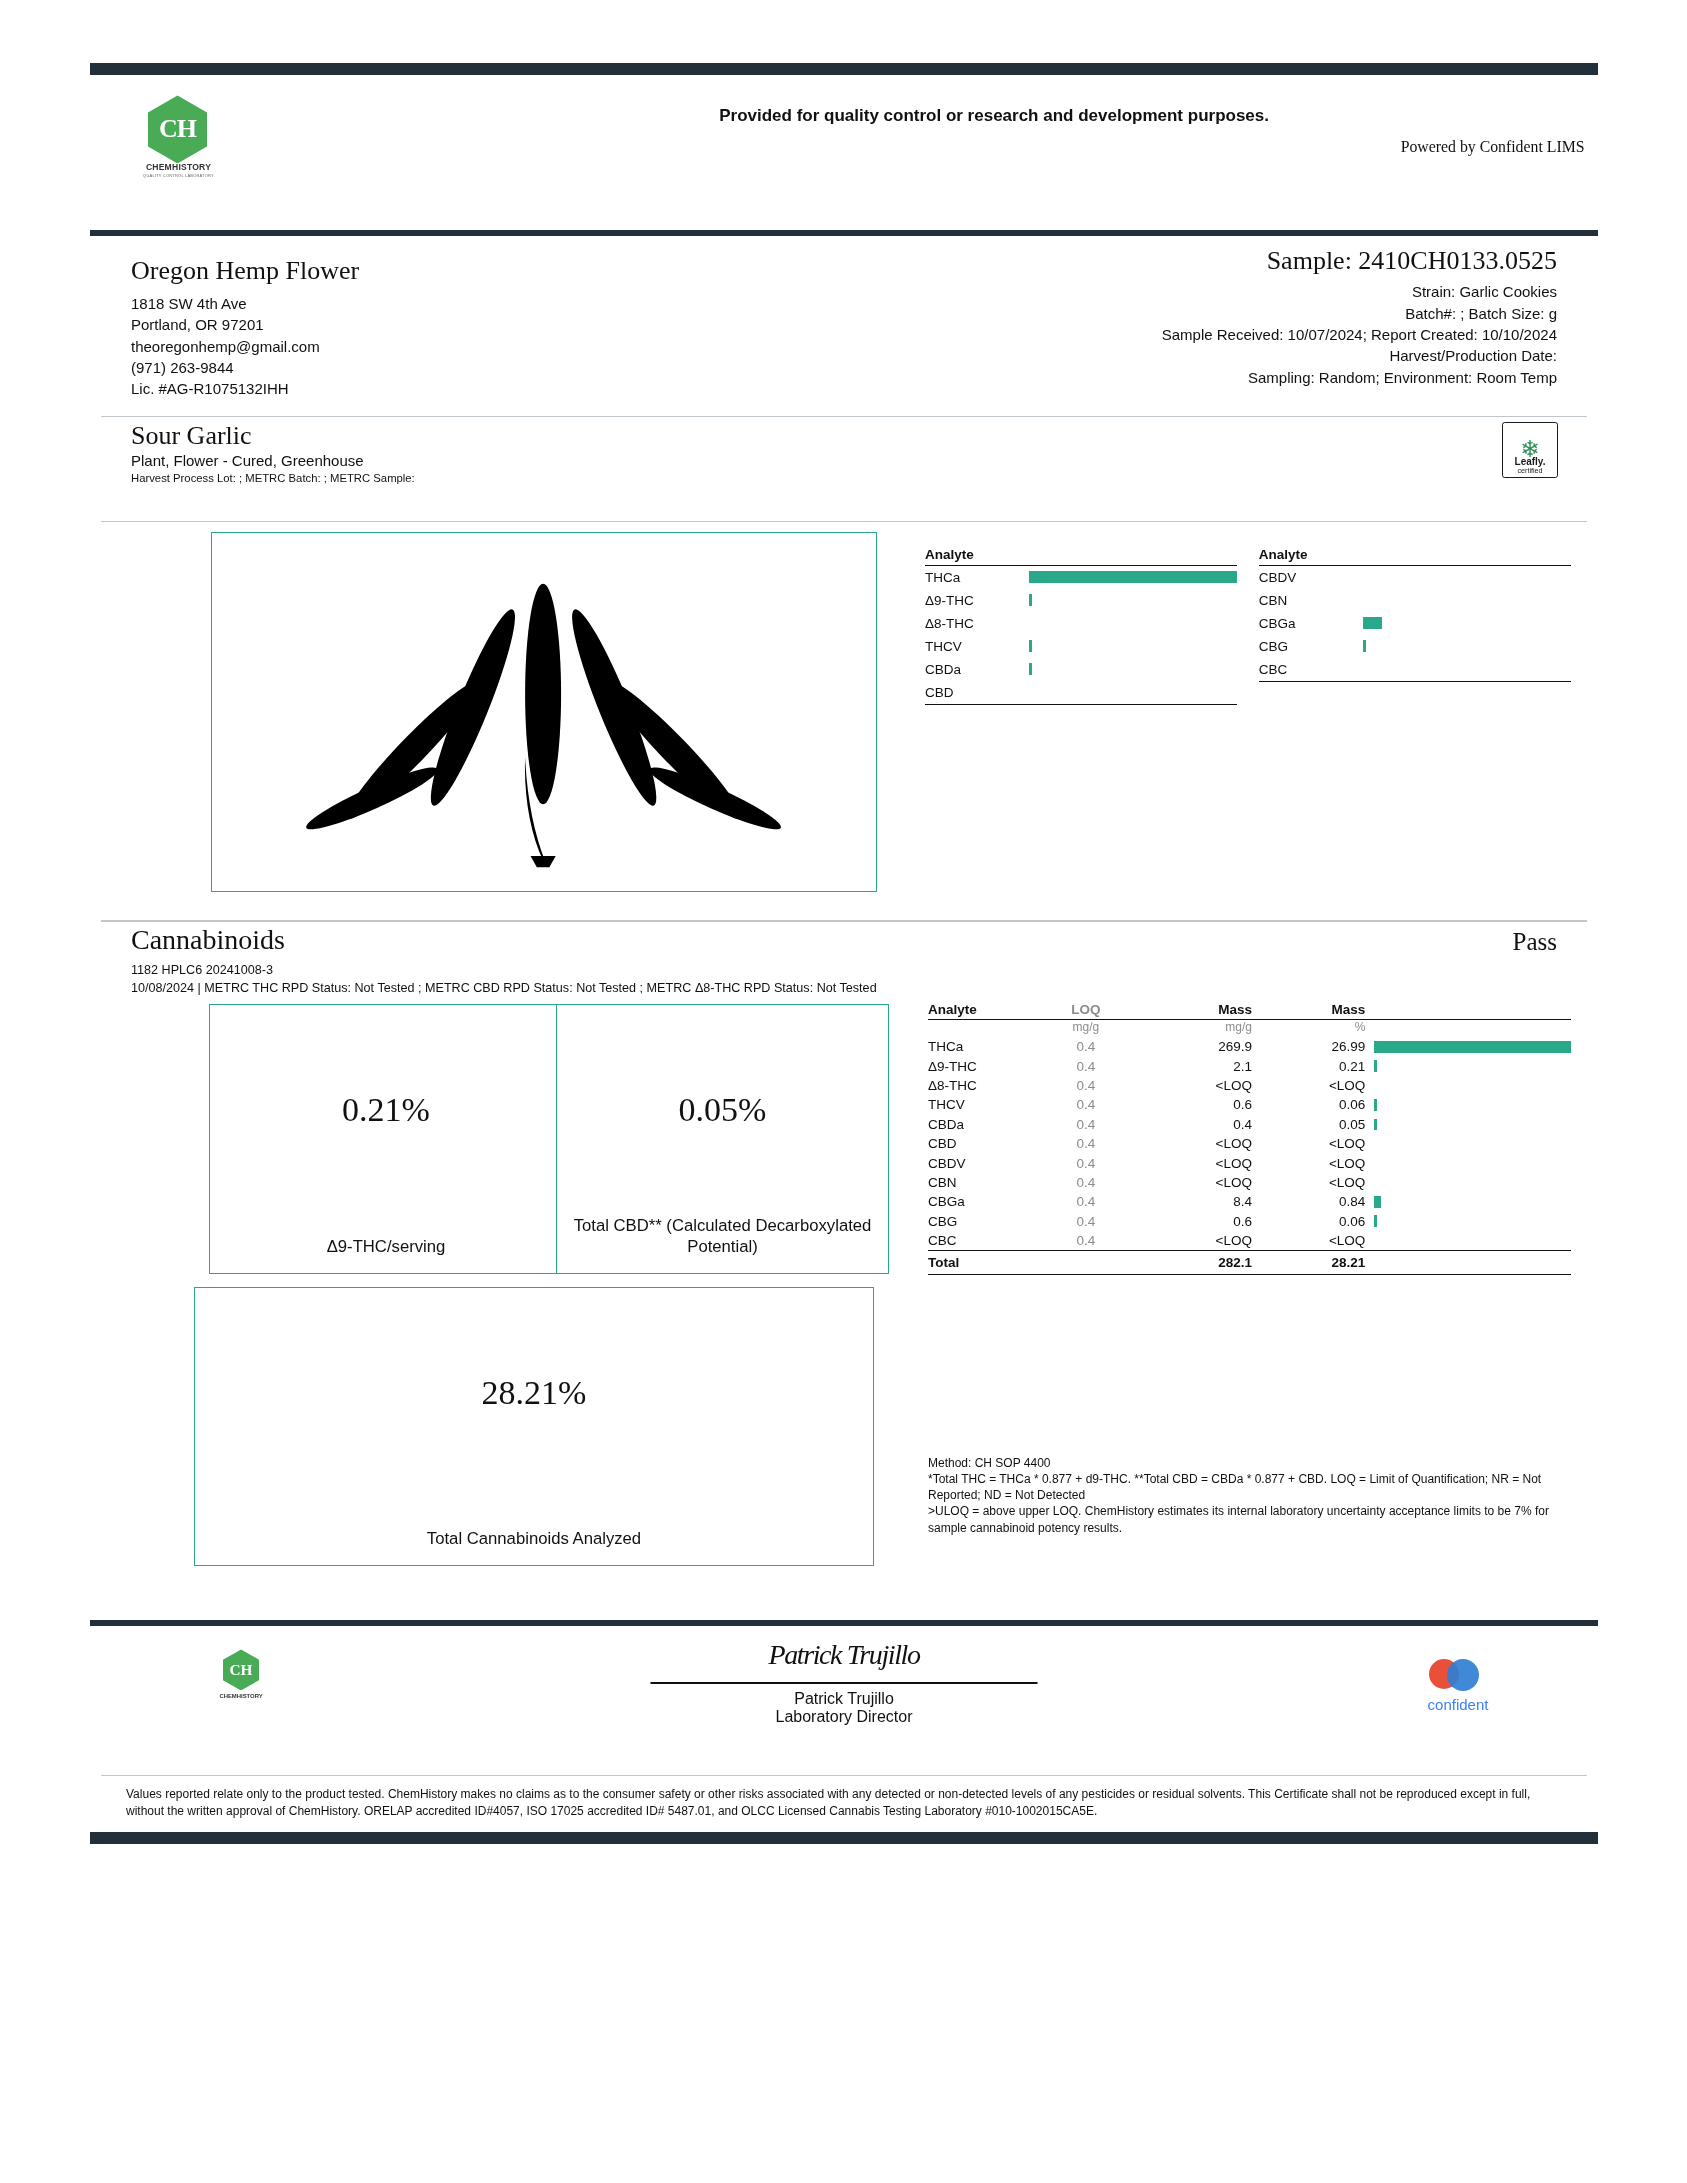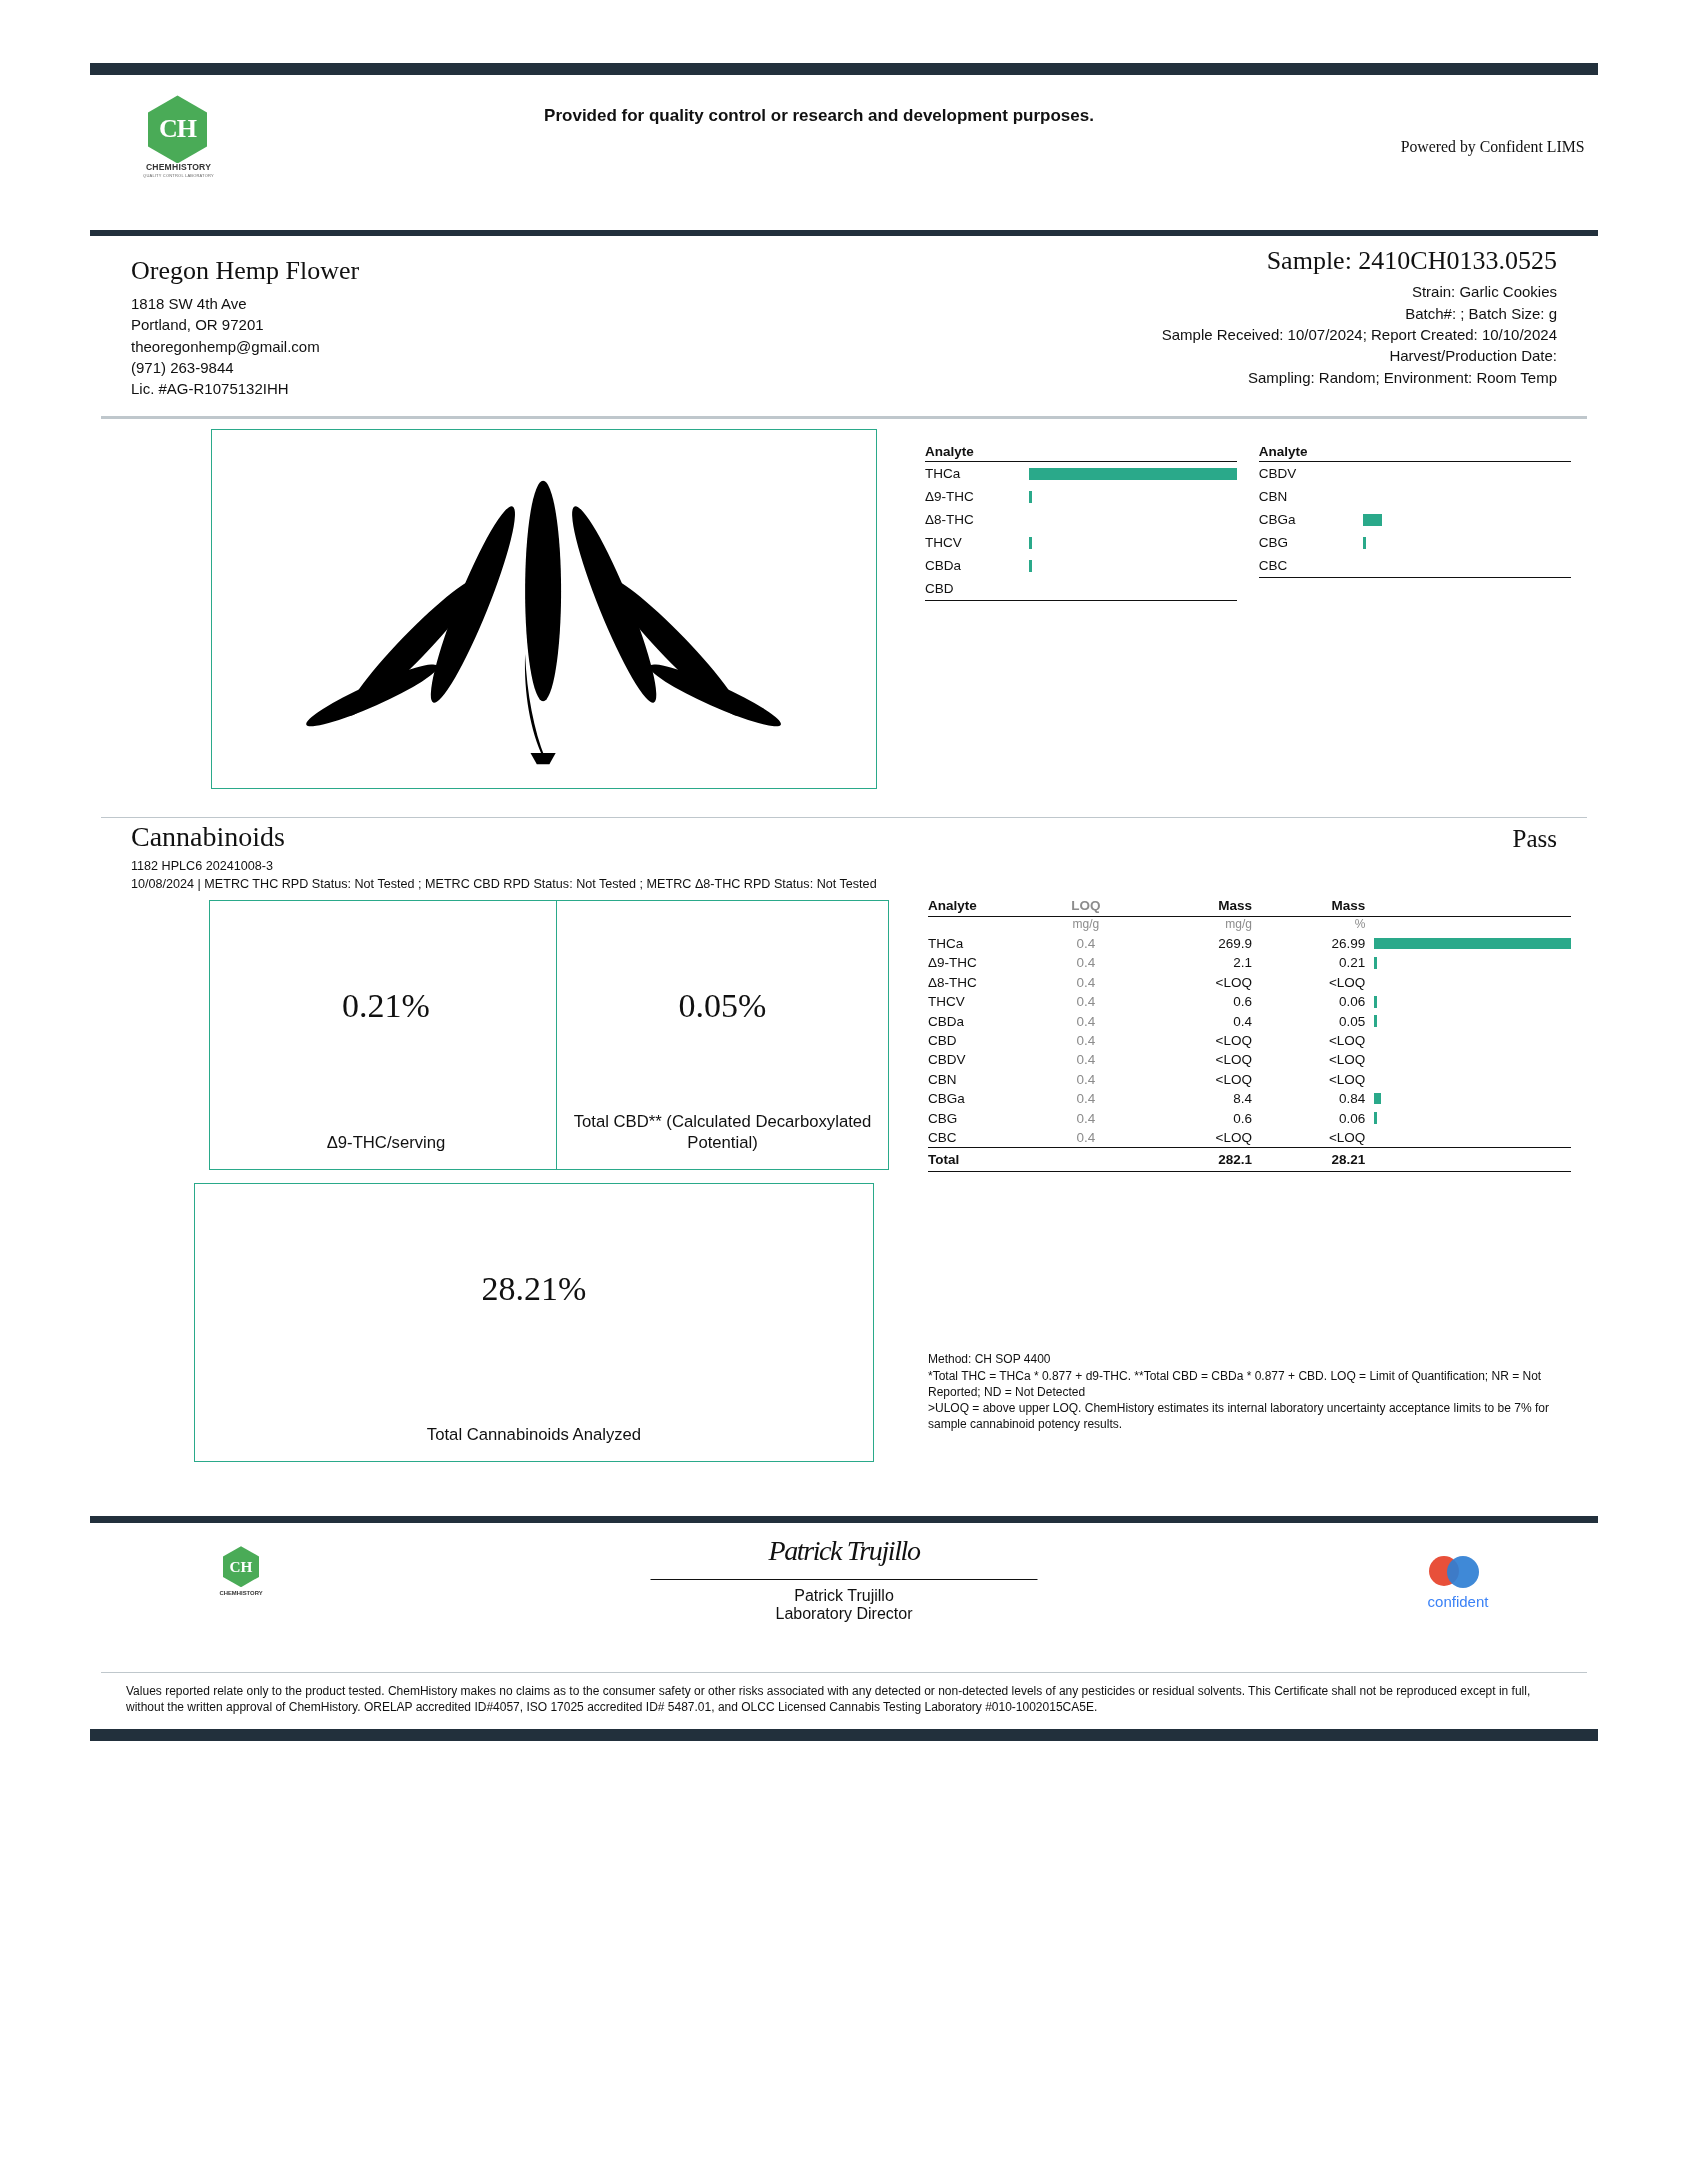--- a/index.html
+++ b/index.html
@@ -89,20 +89,21 @@
     font-family: "Liberation Serif", serif;
     font-size: 47px;
     font-weight: normal;
     line-height: 1.05;
     letter-spacing: -0.5px;
   }
   .coa-sub {
     font-size: 17px;
     font-weight: bold;
     margin-top: 4.5px;
+    text-align: right;
   }
   .powered {
     position: absolute;
     right: 13.5px;
     top: 63px;
     font-size: 15.8px;
     font-family: "Liberation Serif", serif;
   }
 
   
@@ -410,20 +411,30 @@
         <div class="sample-line">Strain: Garlic Cookies</div>
         <div class="sample-line">Batch#: ; Batch Size:  g</div>
         <div class="sample-line">Sample Received: 10/07/2024; Report Created: 10/10/2024</div>
         <div class="sample-line">Harvest/Production Date:</div>
         <div class="sample-line">Sampling: Random; Environment: Room Temp</div>
       </div>
     </div>
 
     <div class="hr-light"></div>
 
+    <div class="strain-band">
+      <div class="strain-name">Sour Garlic</div>
+      <div class="strain-type">Plant, Flower - Cured, Greenhouse</div>
+      <div class="strain-lot">Harvest Process Lot: ; METRC Batch: ; METRC Sample:</div>
+      <div class="leafly">
+        <div class="flake">❄</div>
+        <div class="l1">Leafly.</div>
+        <div class="l2">certified</div>
+      </div>
+    </div>
 
     <div class="hr-light"></div>
 
     <div class="viz-band">
       <div class="photo-box">
         <svg class="leaf-svg" width="495" height="333" viewBox="0 0 1100 740">
           <g fill="#000000">
             <path d="M548 700 C520 640 505 560 508 470 C512 560 528 640 552 700 Z"></path>
             <ellipse cx="548" cy="330" rx="40" ry="245"></ellipse>
             <ellipse cx="392" cy="360" rx="34" ry="235" transform="rotate(22 392 360)"></ellipse>

